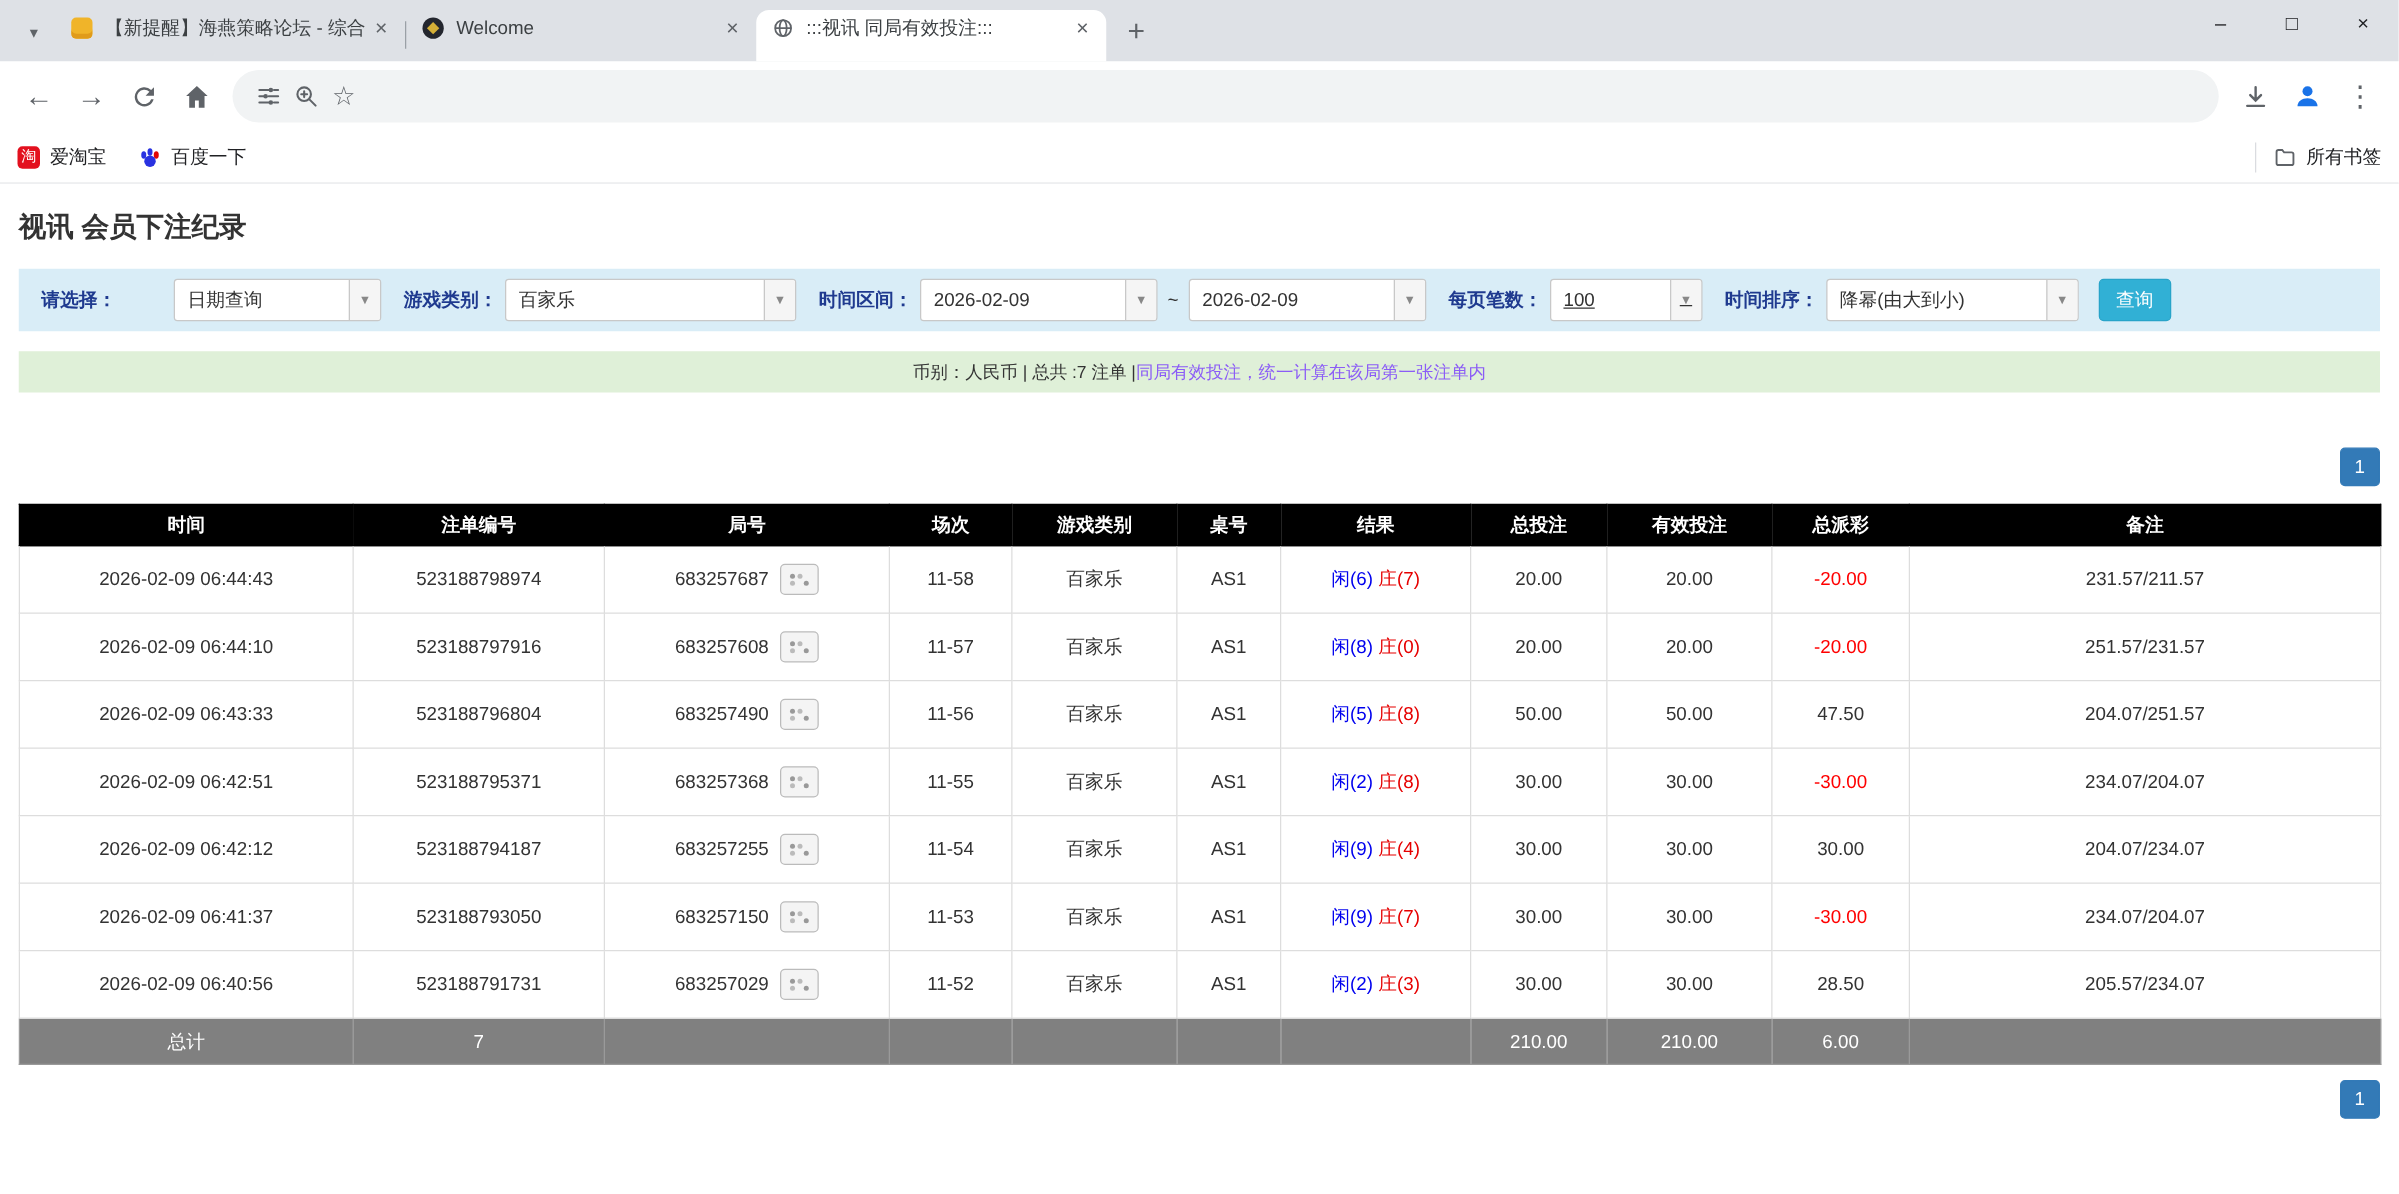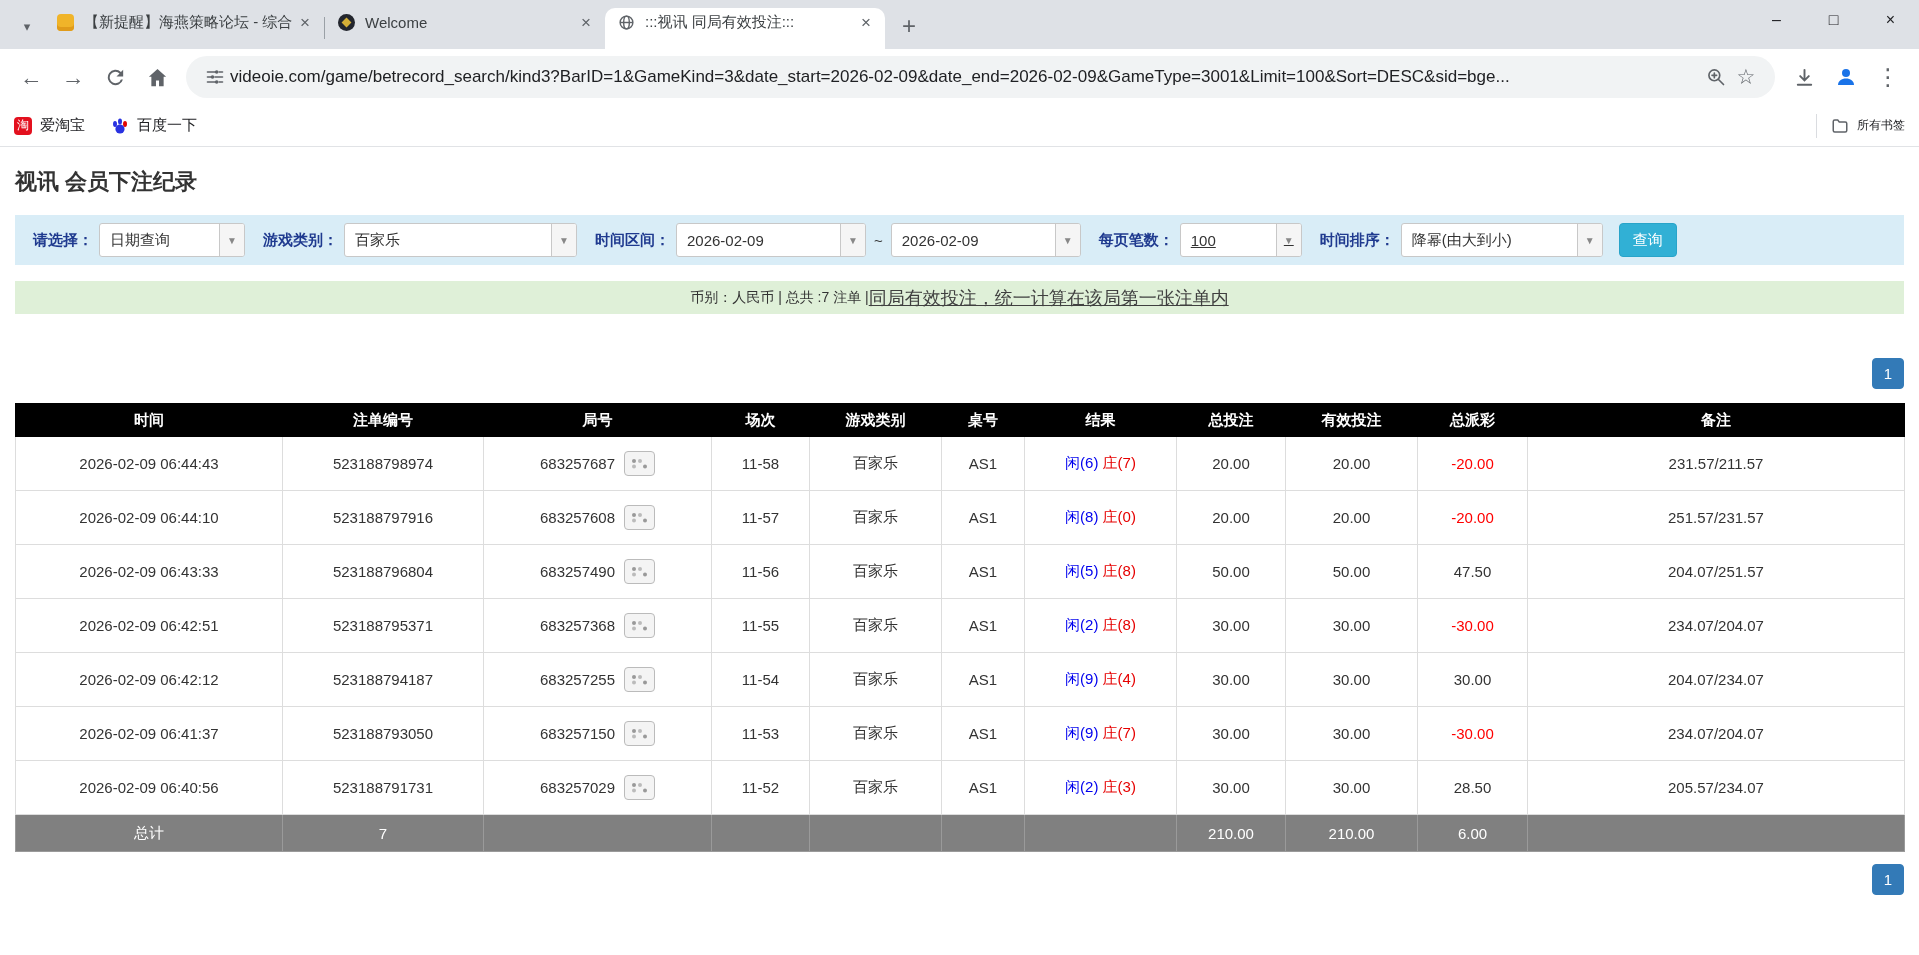--- a/index.html
+++ b/index.html
@@ -29,40 +29,40 @@
   .url-text { flex:1; font-size:17px; color:#202124; white-space:nowrap; overflow:hidden; }
   .box-icon { border:none; background:transparent; display:flex; align-items:center; justify-content:center; width:30px; height:30px; flex:none; color:#5f6368; }
   .star-glyph { font-size:21px; color:#5f6368; }
 
   .bookmarks-bar { height:42px; background:#fff; display:flex; align-items:center; padding:0 14px; border-bottom:1px solid #e1e3e6; }
   .bookmark { display:flex; align-items:center; margin-right:26px; font-size:15px; color:#202124; border:none; background:transparent; }
   .bicon { width:18px; height:18px; margin-right:8px; flex:none; display:flex; align-items:center; justify-content:center; }
   .taobao-icon { background:#e3101e; color:#fff; border-radius:4px; font-size:12px; width:18px; height:18px; display:flex; align-items:center; justify-content:center; }
   .bm-spacer { flex:1; }
   .bm-divider { width:1px; height:24px; background:#dadce0; margin-right:14px; }
-  .all-bookmarks { display:flex; align-items:center; font-size:12px; color:#202124; border:none; background:transparent; }
+  .all-bookmarks { display:flex; align-items:center; font-size:15px; color:#202124; border:none; background:transparent; }
 
   
   .page { padding:0 15px; height:808px; background:#fff; }
   .page-title { font-size:22px; font-weight:600; color:#333; padding:20px 0 18px; }
 
   .filter-bar { background:#d9edf7; height:50px; display:flex; align-items:center; padding:0 12px; }
   .f-label { color:#1f3a8f; font-weight:bold; font-size:15px; margin:0 6px 0 18px; white-space:nowrap;text-align:right; }
   .f-label.first { margin-left:6px; }
   .combo { display:flex; height:34px; background:#fff; border:1px solid #c8c8c8; border-radius:3px; align-items:stretch; overflow:hidden; flex:none; }
   .combo-text { padding:0 10px; display:flex; align-items:center; font-size:15px; color:#333; flex:1; white-space:nowrap; }
   .combo-btn { width:25px; border:none; border-left:1px solid #c8c8c8; background:#f5f5f5; color:#888; font-size:10px; display:flex; align-items:center; justify-content:center; }
-  .c-select { width:146px; } .c-game { width:233px; } .c-date { width:190px; }
+  .c-select { width:166px;margin-left:40px; } .c-game { width:233px; } .c-date { width:190px; }
   .c-limit { width:122px;text-decoration:underline; } .c-sort { width:202px; }
   .tilde { margin:0 8px; font-size:15px; color:#333; }
   .search-btn { margin-left:16px; height:34px; padding:0 13px; background:#31b0d5; border:1px solid #28a4c9; border-radius:4px; color:#fff; font-size:15px; }
 
   .info-bar { background:#dff0d8; height:33px; margin-top:16px; display:flex; align-items:center; justify-content:center; padding:0 12px; }
   .info-left { font-size:14px; color:#333; }
-  .info-right { font-size:18px; color:#404040;text-decoration:underline; }
+  .info-right { font-size:14px; color:#8b5cf6; }
 
   .pagination-row { display:flex; justify-content:flex-end; }
   .pag-top { margin-top:44px; }
   .pag-bottom { margin-top:12px; }
   .page-btn { min-width:32px; height:31px; background:#337ab7; border:1px solid #337ab7; border-radius:4px; color:#fff; font-size:15px; display:flex; align-items:center; justify-content:center; padding:0 11px; }
 
   table.data { width:100%; border-collapse:collapse; table-layout:fixed; margin-top:14px; }
   table.data thead th { background:#000; color:#fff; font-size:15px; font-weight:bold; height:33px; text-align:center; border:1px solid #000; }
   table.data tbody td { height:54px; border:1px solid #ddd; text-align:center; font-size:15px; color:#333; vertical-align:middle; }
   table.data tfoot td { background:#808080; color:#fff; height:37px; border:1px solid #9a9a9a; text-align:center; font-size:15px; }
@@ -131,21 +131,20 @@
 
   <div class="omnibox">
     <button class="box-icon">
       <svg width="20" height="20" viewBox="0 0 24 24" fill="none" stroke="#5f6368" stroke-width="2" stroke-linecap="round">
         <path d="M3 6h9M17 6h4M3 12h4M12 12h9M3 18h9M17 18h4"></path>
         <circle cx="14" cy="6" r="2.2" fill="#5f6368" stroke="none"></circle>
         <circle cx="9" cy="12" r="2.2" fill="#5f6368" stroke="none"></circle>
         <circle cx="14" cy="18" r="2.2" fill="#5f6368" stroke="none"></circle>
       </svg>
     </button>
-    <span class="url-text">videoie.com/game/betrecord_search/kind3?BarID=1&amp;GameKind=3&amp;date_start=2026-02-09&amp;date_end=2026-02-09&amp;GameType=3001&amp;Limit=100&amp;Sort=DESC&amp;sid=bge...</span>
     <button class="box-icon">
       <svg width="20" height="20" viewBox="0 0 24 24" fill="none" stroke="#5f6368" stroke-width="2" stroke-linecap="round">
         <circle cx="10" cy="10" r="6.5"></circle>
           <path d="M15 15l6 6M7.2 10h5.6M10 7.2v5.6"></path>
       </svg>
     </button>
     <button class="box-icon">
         <span class="star-glyph">☆</span>
       </button>
   </div>

